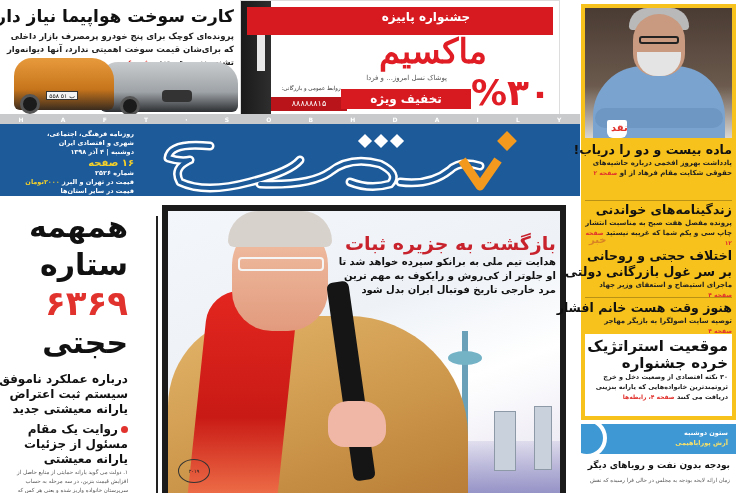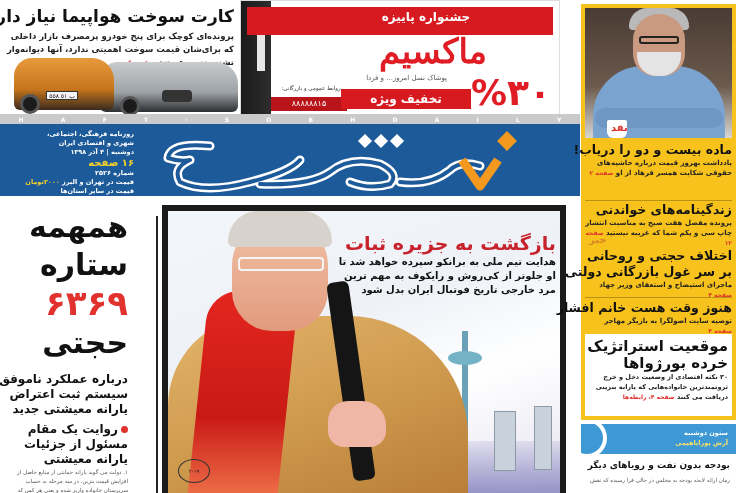--- a/index.html
+++ b/index.html
@@ -223,21 +223,21 @@
     <div class="head"></div>
     <div class="beard"></div>
     <div class="glasses"></div>
     <div class="mug">
         <span>نقد</span>
       </div>
   </div>
 
   <div class="story" style="top:138px;">
     <div class="h">ماده بیست و دو را دریاب!</div>
-    <div class="b"><span>یادداشت بهروز قیمت درباره حاشیه‌های حقوقی شکایت همسر فرهاد از او</span> <span class="ref">صفحه ۲</span></div>
+    <div class="b"><span>یادداشت بهروز افخمی درباره حاشیه‌های حقوقی شکایت مقام فرهاد از او</span> <span class="ref">صفحه ۲</span></div>
   </div>
   <div class="divider" style="top:196px;"></div>
 
   <div class="story" style="top:198px;">
     <div class="h">زندگینامه‌های خواندنی</div>
     <div class="b"><span>پرونده مفصل هفت صبح به مناسبت انتشار چاپ سی و یکم شما که غریبه نیستید</span> <span class="ref">صفحه ۱۲</span></div>
   </div>
   <div class="stamp">خبر</div>
 
   <div class="story" style="top:244px;">
@@ -248,21 +248,21 @@
   <div class="divider" style="top:293px;"></div>
 
   <div class="story" style="top:296px;">
     <div class="h">هنوز وقت هست خانم افشار</div>
     <div class="b"><span>توصیه سایت اصولگرا به بازیگر مهاجر</span> <span class="ref">صفحه ۴</span></div>
   </div>
 
   <div id="stock-box">
     <div class="story" style="top:4px; right:4px; width:139px;">
       <div class="h">موقعیت استراتژیک</div>
-      <div class="h">خرده بورژواها</div>
+      <div class="h">خرده جشنواره</div>
       <div class="b"><span>۳۰ نکته اقتصادی از وضعیت دخل و خرج ثروتمندترین خانواده‌هایی که یارانه بنزینی دریافت می کنند</span> <span class="ref">صفحه ۴، رابطه‌ها</span></div>
     </div>
   </div>
 </div>
 
 <div id="column-box" class="abs">
   <div class="band">
     <div class="circle"></div>
     <div class="lbl">
       <div>ستون دوشنبه</div>

